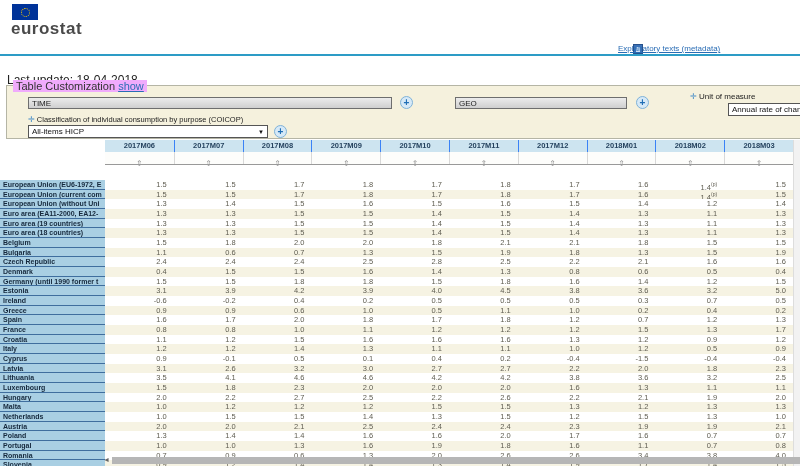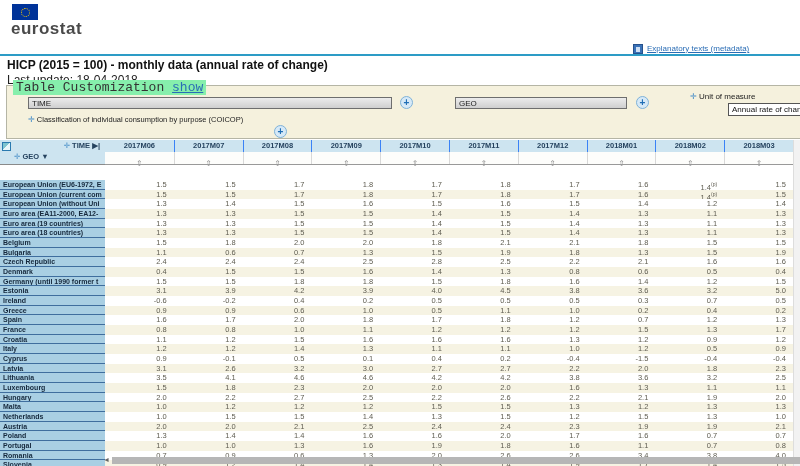--- a/index.html
+++ b/index.html
@@ -9,31 +9,31 @@
 
   
   .flag { position:absolute; left:12px; top:4px; width:26px; height:16px; background:#039;
     display:flex; align-items:center; justify-content:center; }
   .flag .stars { width:9px; height:9px; border:1.5px dotted #fc0; border-radius:50%; }
   .logo-text { position:absolute; left:11px; top:19px; font-size:17px; font-weight:bold;
     color:#4a4a4a; letter-spacing:.5px; }
   .expl-icon { position:absolute; left:633px; top:44px; width:10px; height:10px;
     background:#3a72b8; border:1px solid #26518c; }
   .expl-icon i { display:block; margin:2px auto 0; width:4px; height:5px; background:#cfe0f5; }
-  .expl-link { position:absolute; left:647px; top:44px; font-size:8px; color:#2a6db5;
+  .expl-link { position:absolute; left:618px; top:44px; font-size:8px; color:#2a6db5;
     white-space:nowrap; text-decoration:underline; cursor:pointer; }
   .divider { position:absolute; left:0; top:54px; width:800px; height:2px; background:#2d9cc6; }
   .page-title { position:absolute; left:7px; top:58px; font-size:12px; font-weight:bold; color:#111; }
   .last-update { position:absolute; left:7px; top:73px; font-size:12px; color:#222; }
 
   
   .panel { position:absolute; left:6px; top:85px; width:810px; height:54px;
     background:#f5f1dd; border:1px solid #b5b5a5; }
-  .legend { position:absolute; left:13px; top:80px; font-size:13px; color:#333;
-    background:#86efac; padding:0 3px; z-index:2; white-space:nowrap;font-family:Liberation Mono, monospace; }
+  .legend { position:absolute; left:13px; top:80px; font-size:11px; color:#333;
+    background:#f0abfc; padding:0 3px; z-index:2; white-space:nowrap; }
   .legend .show { color:#2a6db5; text-decoration:underline; cursor:pointer; }
   .chip { position:absolute; height:12px; background:linear-gradient(#ececec,#cfcfcf);
     border:1px solid #6e6e6e; font-size:8px; color:#222; line-height:11px; padding-left:3px; z-index:3; }
   .chip-time { left:28px; top:97px; width:364px; }
   .chip-geo  { left:455px; top:97px; width:172px; }
   .plusbtn { position:absolute; width:13px; height:13px; border-radius:50%;
     background:#d6e9f7; border:1px solid #7fb2d8; color:#1f6eb5; font-size:10px;
     line-height:11px; text-align:center; font-weight:bold; z-index:3; cursor:pointer; }
   .plus1 { left:400px; top:96px; } .plus2 { left:636px; top:96px; } .plus3 { left:274px; top:125px; }
   .flabel { position:absolute; font-size:7.5px; color:#222; white-space:nowrap; z-index:3; }
@@ -94,21 +94,20 @@
 
   <div class="flag">
     <div class="stars"></div>
   </div>
   <div class="logo-text">eurostat</div>
   <div class="expl-icon">
       <i></i>
     </div>
   <div class="expl-link">Explanatory texts (metadata)</div>
   <div class="divider"></div>
-  <div class="page-title">HICP (2015 = 100) - monthly data (annual rate of change)</div>
   <div class="last-update">Last update: 18-04-2018</div>
 
   <div class="legend">
     <span>Table Customization</span>
     <span class="show">show</span>
   </div>
   <div class="panel"></div>
 
   <div class="chip chip-time">TIME</div>
   <div class="plusbtn plus1">+</div>
@@ -120,35 +119,26 @@
     <span>Unit of measure</span>
   </div>
   <div class="selectbox unit-select">
     <span>Annual rate of change</span>
   </div>
 
   <div class="flabel coicop-label">
     <span class="move">✛</span>
     <span>Classification of individual consumption by purpose (COICOP)</span>
   </div>
+  <div class="selectbox coicop-select">
+    <span>All-items HICP</span>
+    <span class="arr">▼</span>
+  </div>
   <div class="plusbtn plus3">+</div>
 
-  <div class="corner">
-    <div class="table-icon"></div>
-    <div class="l1">
-      <span class="move">✛</span>
-      <span>TIME</span>
-      <span>▶|</span>
-    </div>
-    <div class="l2">
-      <span class="move">✛</span>
-      <span>GEO</span>
-      <span>▼</span>
-    </div>
-  </div>
 
   <div class="mrow">
       <div class="mcell">2017M06</div>
       <div class="mcell">2017M07</div>
       <div class="mcell">2017M08</div>
       <div class="mcell">2017M09</div>
       <div class="mcell">2017M10</div>
       <div class="mcell">2017M11</div>
       <div class="mcell">2017M12</div>
       <div class="mcell">2018M01</div>

